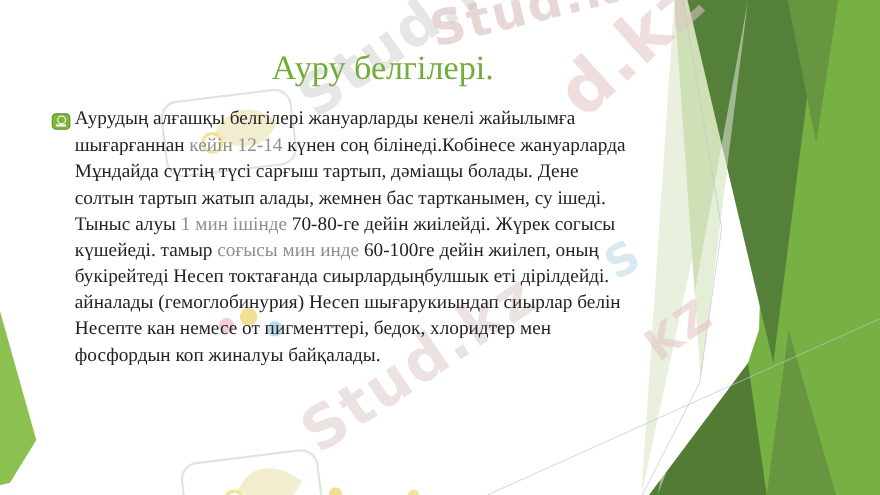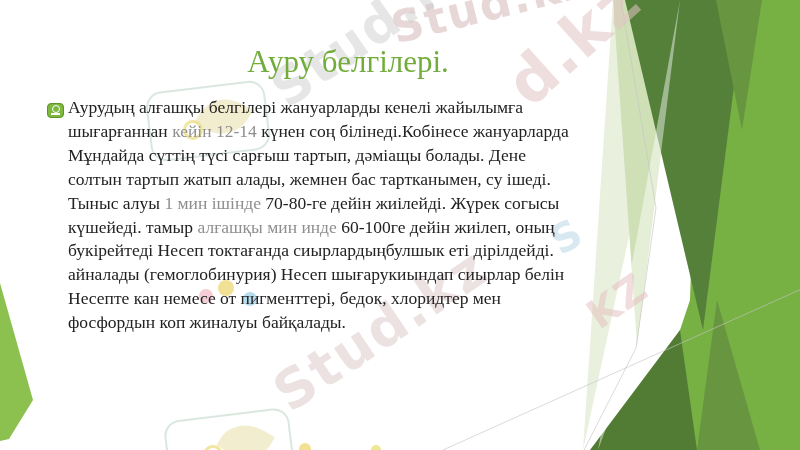--- a/index.html
+++ b/index.html
@@ -95,20 +95,20 @@
     <span class="ring"></span>
     <span class="bar"></span>
   </div>
 
   <div class="body-text" id="body-lines">
       <div class="body-line"><span class="tone-black">Аурудың алғашқы белгілері жануарларды кенелі жайылымға</span></div>
       <div class="body-line"><span class="tone-black">шығарғаннан </span><span class="tone-gray">кейін 12-14 </span><span class="tone-black">күнен соң білінеді.Кобінесе жануарларда</span></div>
       <div class="body-line"><span class="tone-black">Мұндайда сүттің түсі сарғыш тартып, дәміащы болады. Дене</span></div>
       <div class="body-line"><span class="tone-black">солтын тартып жатып алады, жемнен бас тартканымен, су ішеді.</span></div>
       <div class="body-line"><span class="tone-black">Тыныс алуы </span><span class="tone-gray">1 мин ішінде </span><span class="tone-black">70-80-ге дейін жиілейді. Жүрек согысы</span></div>
-      <div class="body-line"><span class="tone-black">күшейеді. тамыр </span><span class="tone-gray">алғашқы мин инде </span><span class="tone-black">60-100ге дейін жиілеп, оның</span></div>
+      <div class="body-line"><span class="tone-black">күшейеді. тамыр </span><span class="tone-gray">соғысы мин инде </span><span class="tone-black">60-100ге дейін жиілеп, оның</span></div>
       <div class="body-line"><span class="tone-black">букірейтеді Несеп токтағанда сиырлардыңбулшык еті дірілдейді.</span></div>
       <div class="body-line"><span class="tone-black">айналады (гемоглобинурия) Несеп шығарукиындап сиырлар белін</span></div>
       <div class="body-line"><span class="tone-black">Несепте кан немесе от пигменттері, бедок, хлоридтер мен</span></div>
       <div class="body-line"><span class="tone-black">фосфордын коп жиналуы байқалады.</span></div>
     </div>
 
 </div>
 
 </body></html>

